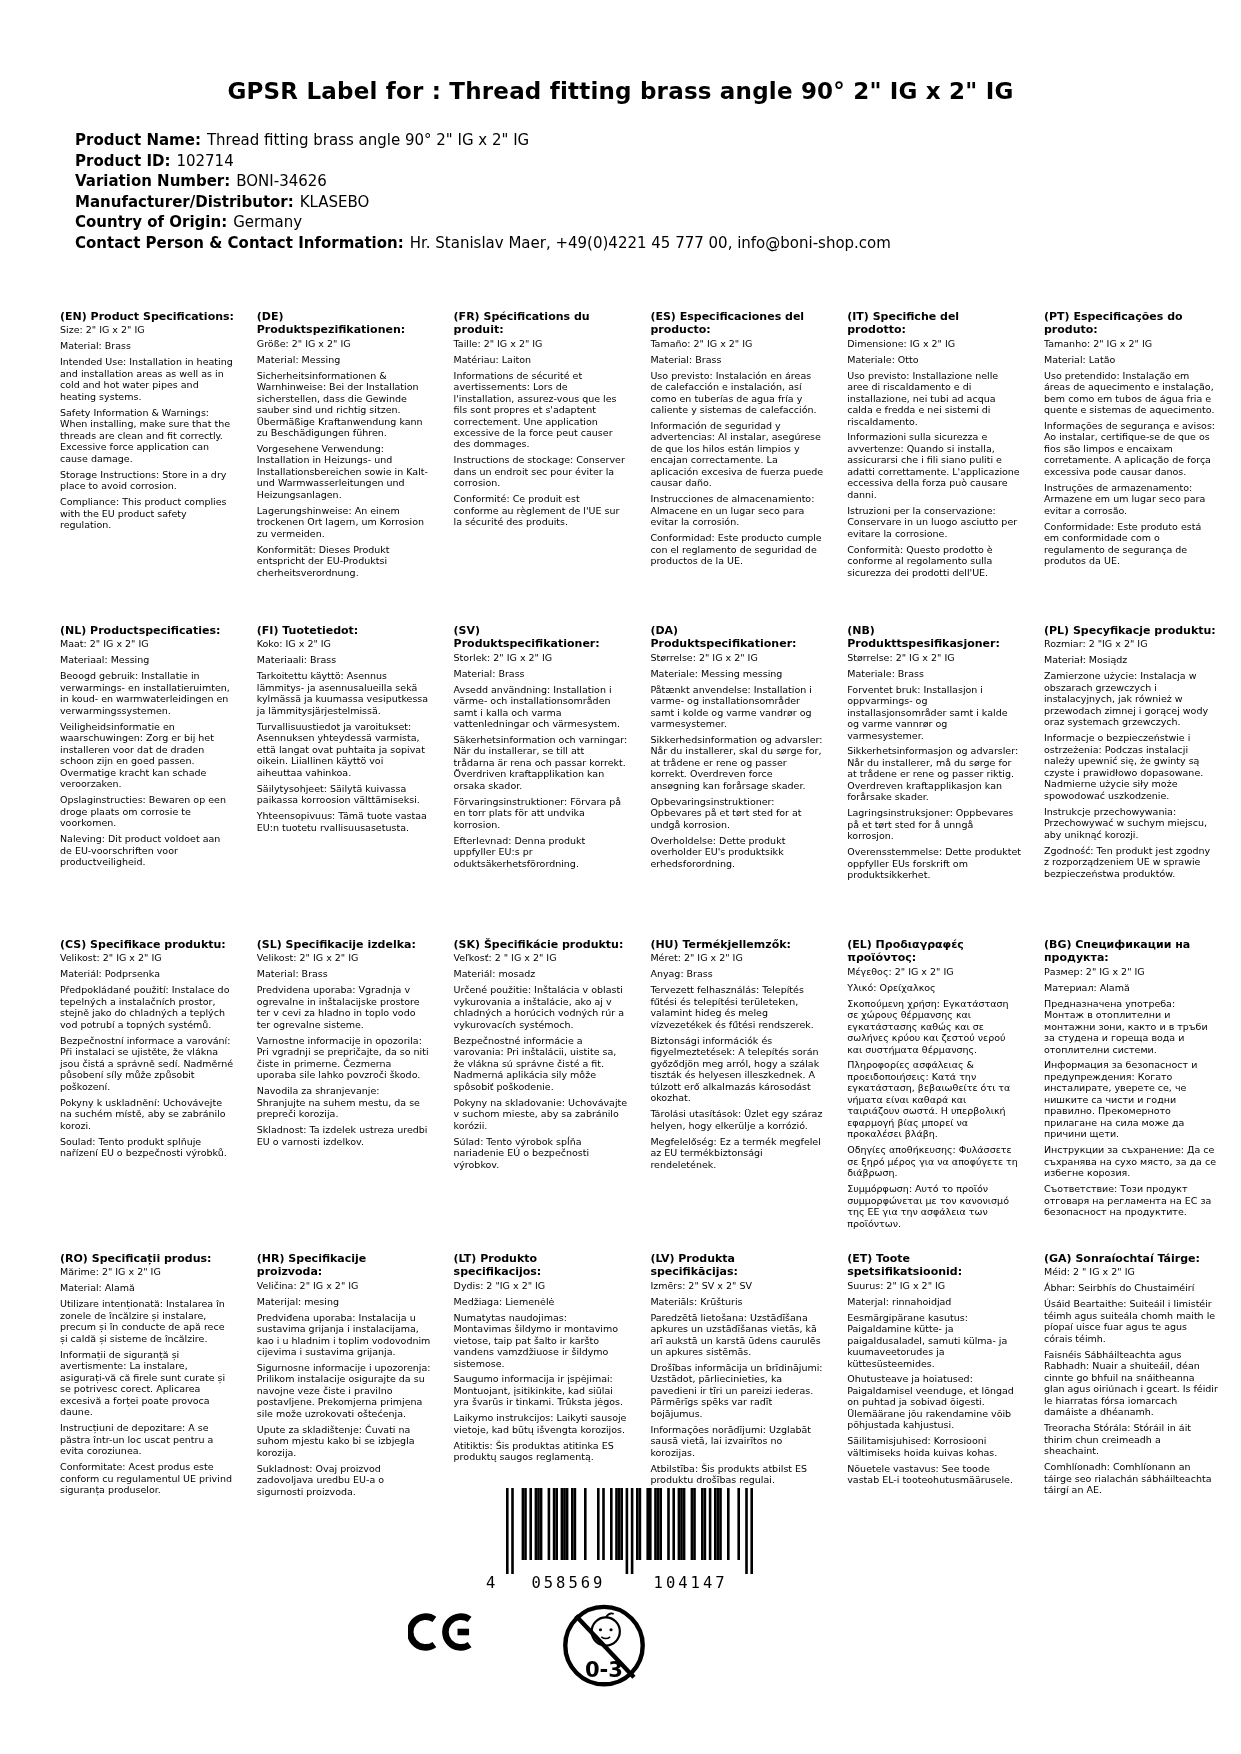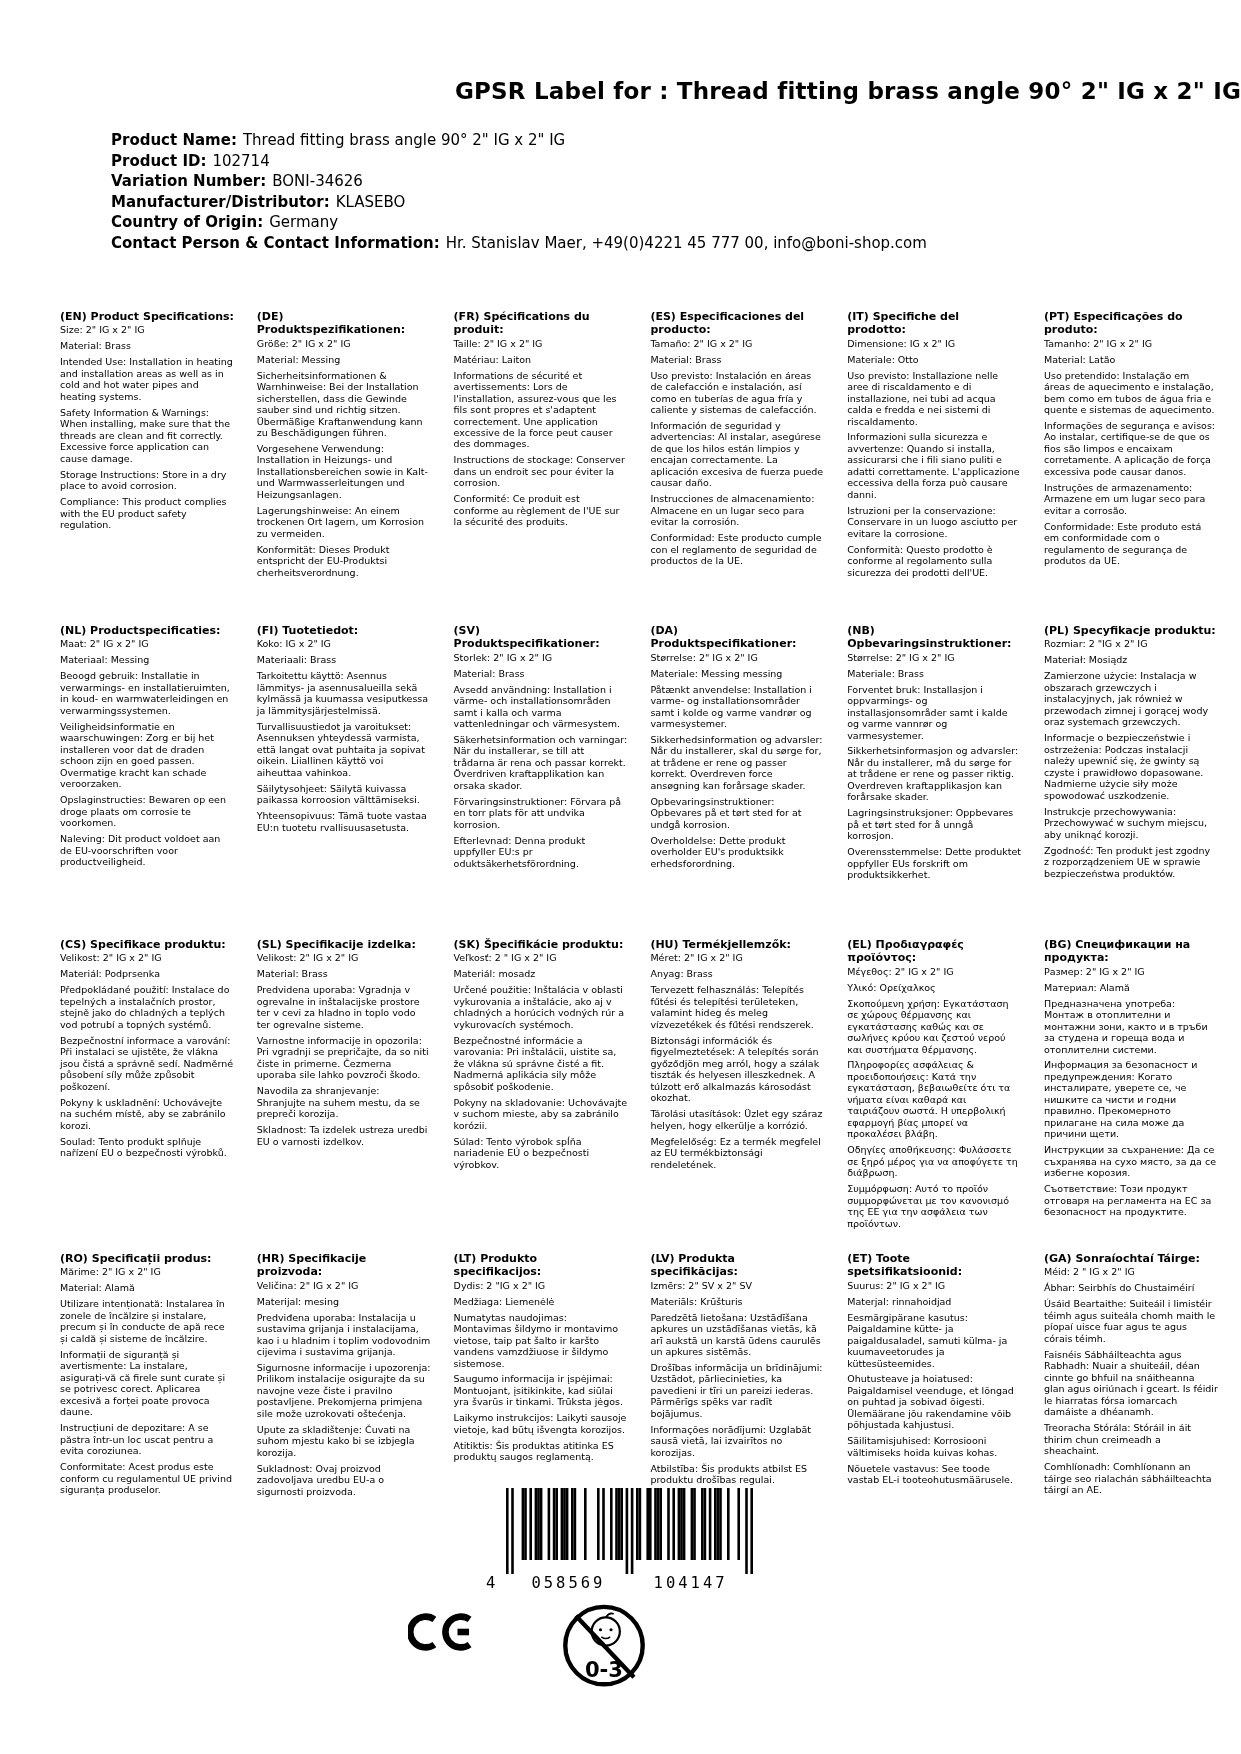--- a/index.html
+++ b/index.html
@@ -3,27 +3,27 @@
 <meta charset="utf-8">
 <style>
   html,body{margin:0;padding:0;background:#fff;}
   body{
     width:1241px;height:1754px;position:relative;
     font-family:"DejaVu Sans","Liberation Sans",sans-serif;
     color:#000;-webkit-font-smoothing:antialiased;
   }
   .doc-title{
     position:absolute;top:78px;left:0;width:100%;
-    text-align:right;font-size:23px;font-weight:bold;letter-spacing:.2px;
+    text-align:center;font-size:23px;font-weight:bold;letter-spacing:.2px;
   }
   .product-info{
     position:absolute;top:130px;left:75px;
     font-size:15px;line-height:20.6px;
   }
-  .pi-row b{font-weight:bold;margin-right:6px;margin-left:36px;}
+  .pi-row b{font-weight:bold;margin-right:6px;}
   .grid{
     position:absolute;top:300px;left:60px;width:1181px;
     display:grid;grid-template-columns:repeat(6,196.8px);grid-auto-rows:314px;
   }
   .block{width:174px;font-size:9.5px;line-height:1.21;padding-top:10px;overflow:visible;}
   .block-header{font-weight:bold;font-size:11px;margin:0 0 1px 0;}
   .block p{margin:0 0 4.5px 0;}
   .barcode-wrap{
     position:absolute;top:1488px;left:0;width:100%;
     display:flex;justify-content:center;
@@ -131,21 +131,21 @@
     <div class="block">
     <div class="block-header">(DA) Produktspecifikationer:</div>
   <p>Størrelse: 2" IG x 2" IG</p>
       <p>Materiale: Messing messing</p>
       <p>Påtænkt anvendelse: Installation i varme- og installationsområder samt i kolde og varme vandrør og varmesystemer.</p>
       <p>Sikkerhedsinformation og advarsler: Når du installerer, skal du sørge for, at trådene er rene og passer korrekt. Overdreven force ansøgning kan forårsage skader.</p>
       <p>Opbevaringsinstruktioner: Opbevares på et tørt sted for at undgå korrosion.</p>
       <p>Overholdelse: Dette produkt overholder EU's produktsikk erhedsforordning.</p>
     </div>
     <div class="block">
-    <div class="block-header">(NB) Opbevaringsinstruktioner:</div>
+    <div class="block-header">(NB) Produkttspesifikasjoner:</div>
   <p>Størrelse: 2" IG x 2" IG</p>
       <p>Materiale: Brass</p>
       <p>Forventet bruk: Installasjon i oppvarmings- og installasjonsområder samt i kalde og varme vannrør og varmesystemer.</p>
       <p>Sikkerhetsinformasjon og advarsler: Når du installerer, må du sørge for at trådene er rene og passer riktig. Overdreven kraftapplikasjon kan forårsake skader.</p>
       <p>Lagringsinstruksjoner: Oppbevares på et tørt sted for å unngå korrosjon.</p>
       <p>Overensstemmelse: Dette produktet oppfyller EUs forskrift om produktsikkerhet.</p>
     </div>
     <div class="block">
     <div class="block-header">(PL) Specyfikacje produktu:</div>
   <p>Rozmiar: 2 "IG x 2" IG</p>

